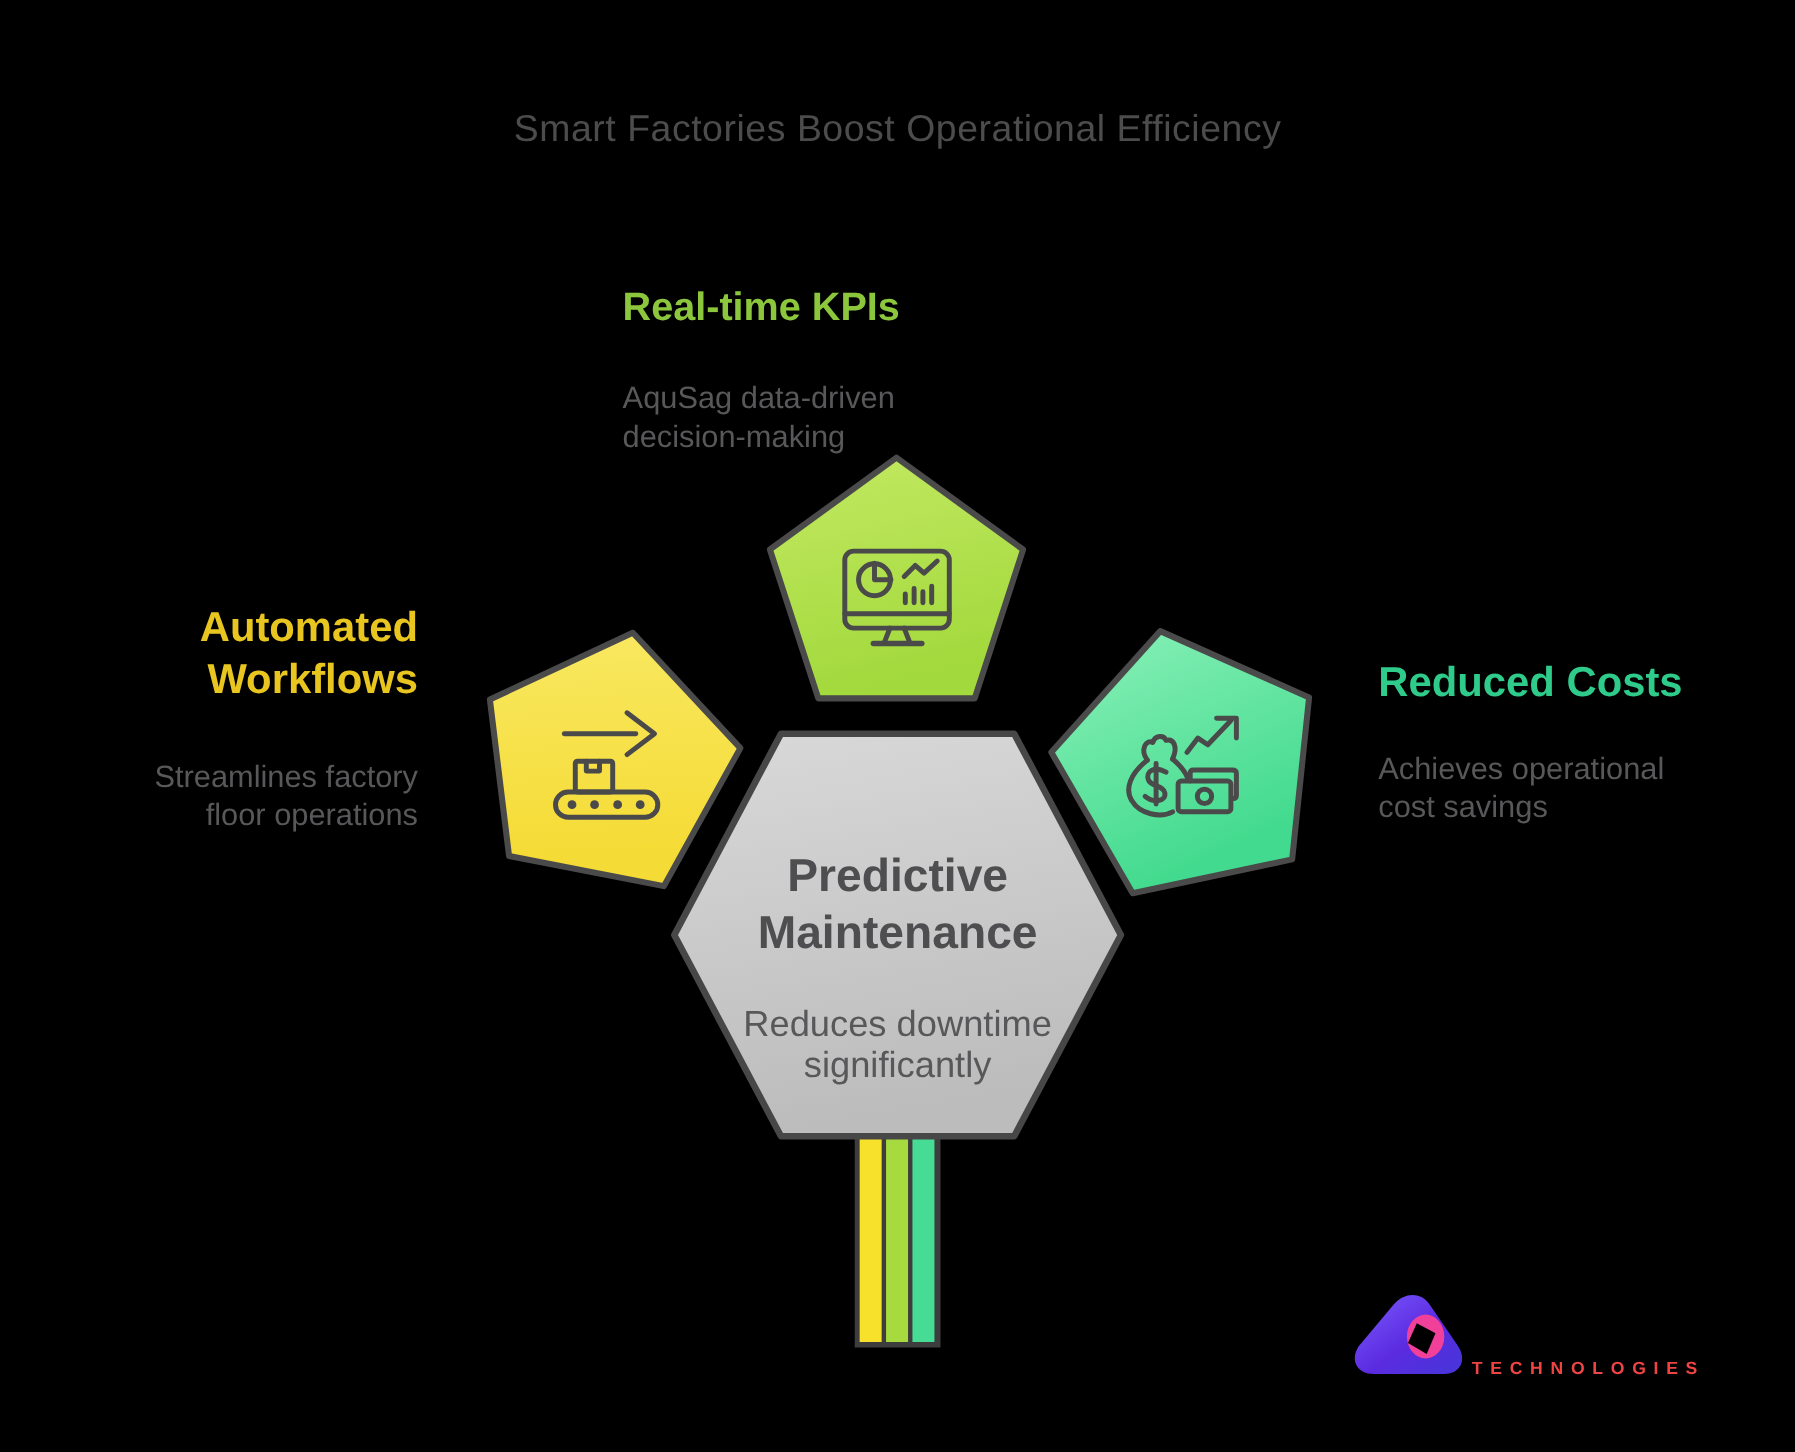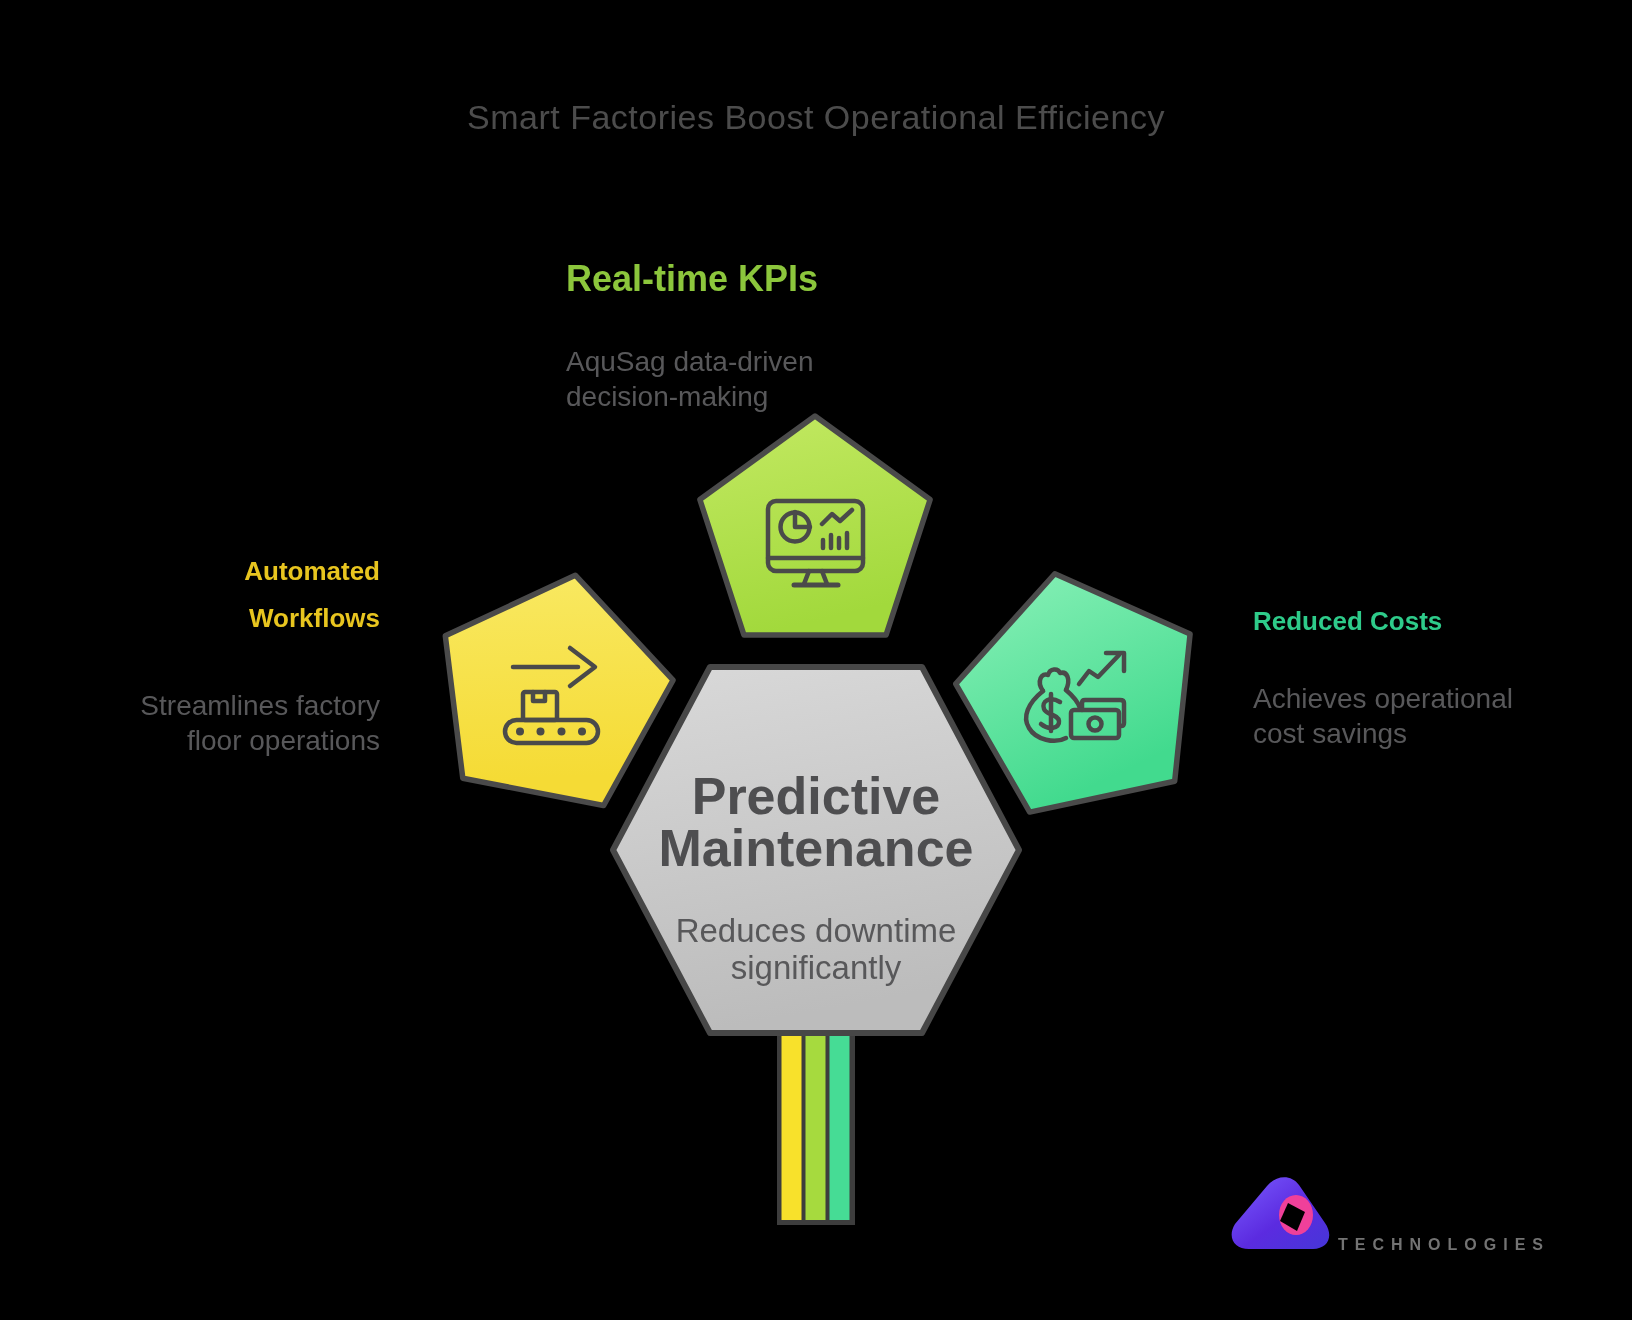--- a/index.html
+++ b/index.html
@@ -6,41 +6,41 @@
   .canvas{
     position:relative;width:1564px;height:1320px;background:#000;overflow:hidden;
     font-family:"Liberation Sans",sans-serif;
   }
   .canvas svg{position:absolute;left:0;top:0;}
   .txt{position:absolute;white-space:pre-line;}
   .page-title{
     left:0;top:98px;width:1632px;text-align:center;
     font-size:34px;font-weight:500;color:#4c4c4c;letter-spacing:.5px;
   }
-  .branch-heading{font-weight:700;font-size:26px;line-height:47px;}
+  .branch-heading{font-weight:700;font-size:38px;line-height:47px;}
   .branch-desc{font-size:28px;line-height:35px;color:#58585a;}
   .kpis-block{left:566px;top:237px;width:500px;text-align:left;}
   .kpis-block .branch-heading{color:#8cc63c;font-size:36px;}
   .kpis-block .branch-desc{margin-top:24px;}
   .workflows-block{left:40px;top:530px;width:340px;text-align:right;}
   .workflows-block .branch-heading{color:#e8c51f;}
   .workflows-block .branch-desc{margin-top:28px;}
   .costs-block{left:1253px;top:580px;width:340px;text-align:left;}
   .costs-block .branch-heading{color:#2ecb8a;}
   .costs-block .branch-desc{margin-top:18px;}
   .hex-block{left:616px;top:752px;width:400px;text-align:center;}
-  .hex-title{font-size:52px;line-height:52px;font-weight:700;color:#4e4e50;}
+  .hex-title{font-size:42px;line-height:52px;font-weight:700;color:#4e4e50;}
   .hex-desc{margin-top:20px;font-size:33px;line-height:37px;color:#58585a;}
   .logo-brand{
     left:1332px;top:1178px;width:260px;
     font-size:60px;font-weight:700;color:#1a1a32;letter-spacing:-1px;
   }
   .logo-tagline{
     left:1338px;top:1236px;width:260px;
-    font-size:16px;font-weight:700;color:#737373;letter-spacing:7px;
+    font-size:16px;font-weight:700;color:#ef4444;letter-spacing:7px;
   }
 </style>
 </head>
 <body>
 
 <div class="canvas">
 
   <svg width="1632" height="1320" viewBox="0 0 1632 1320">
     <defs>
       <linearGradient id="gradYellow" x1="0" y1="0" x2="0.25" y2="1">

